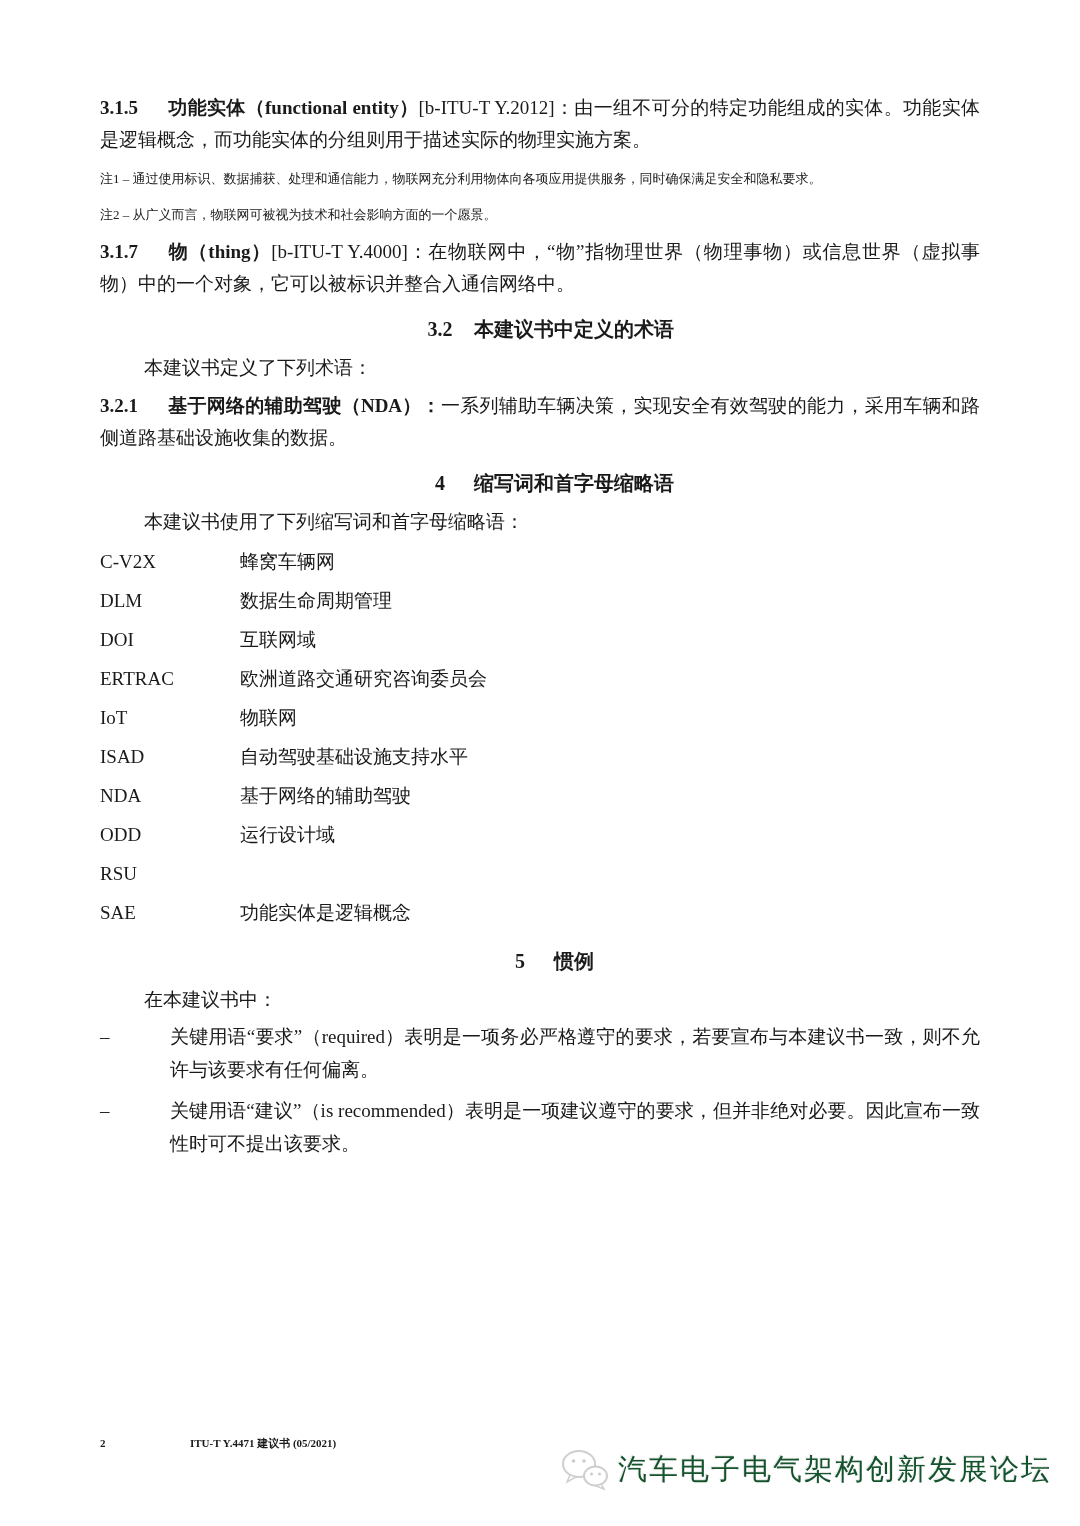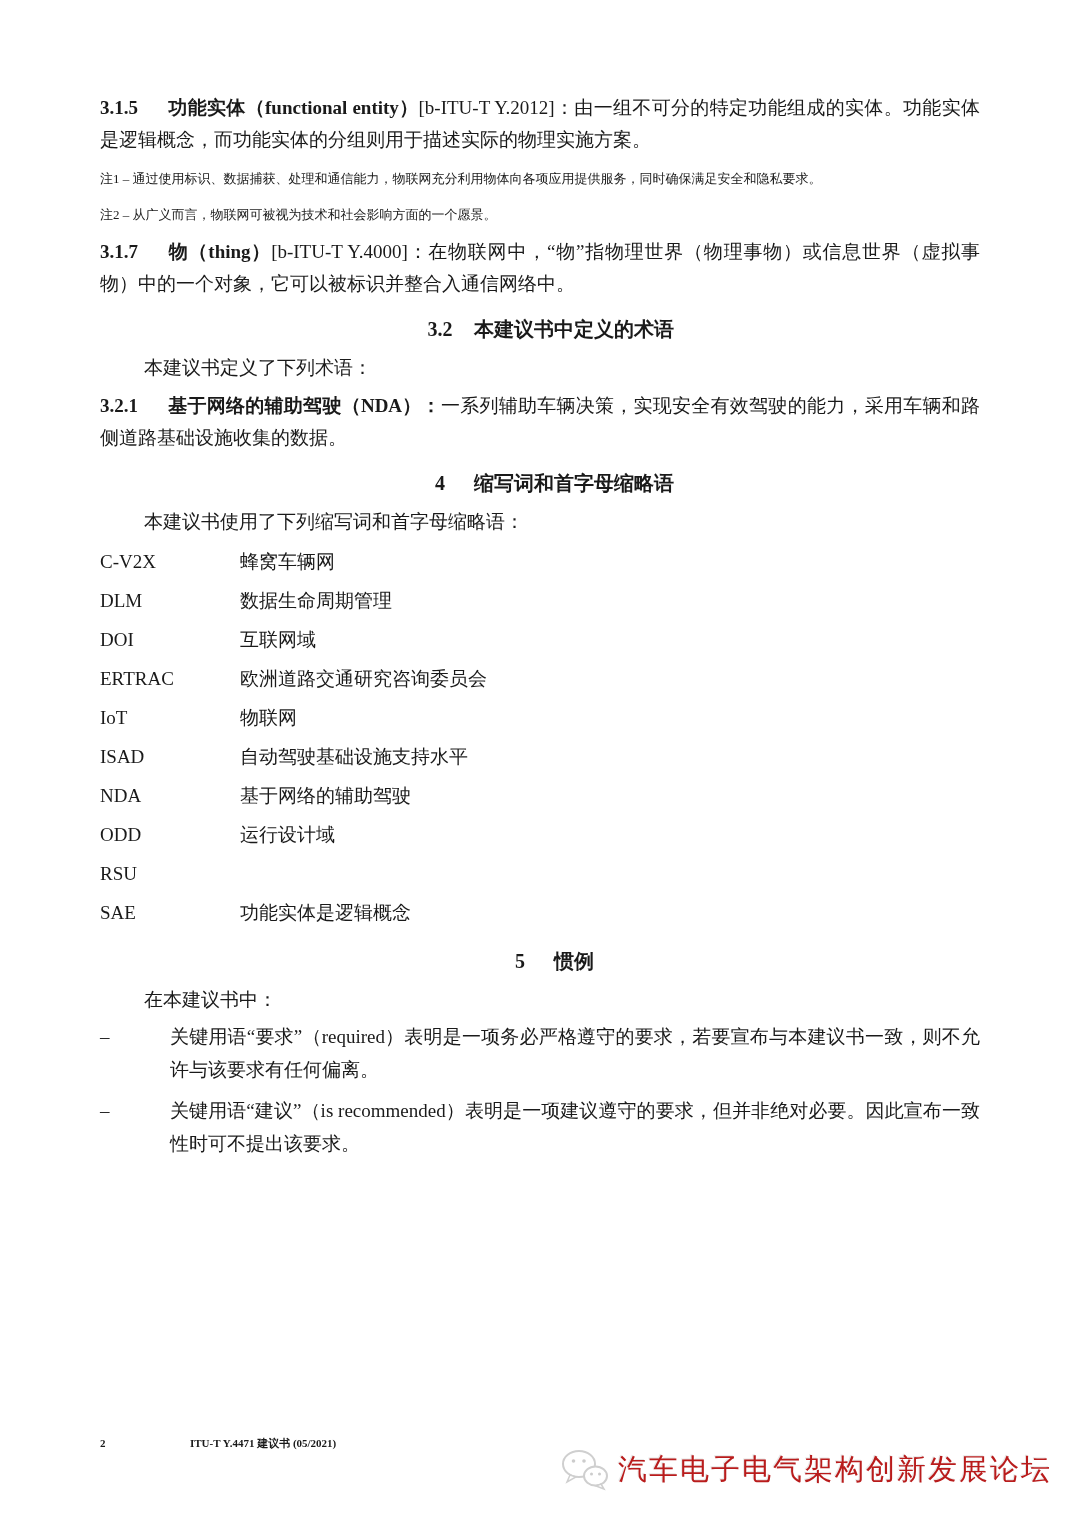--- a/index.html
+++ b/index.html
@@ -95,21 +95,21 @@
     top: 1448px;
     display: flex;
     align-items: center;
     gap: 8px;
     user-select: none;
   }
   .watermark .wm-text {
     font-family: "Liberation Sans", "DejaVu Sans", sans-serif;
     font-size: 29px;
     letter-spacing: 2px;
-    color: #b91c1c;
+    color: #14532d;
     text-shadow: 1px 1px 0 #ffffff, -1px -1px 0 #e8e8e8;
     white-space: nowrap;
   }
   .watermark svg { display: block; }
 </style>
 </head>
 <body>
 
 <div class="page">
   <div class="content">

